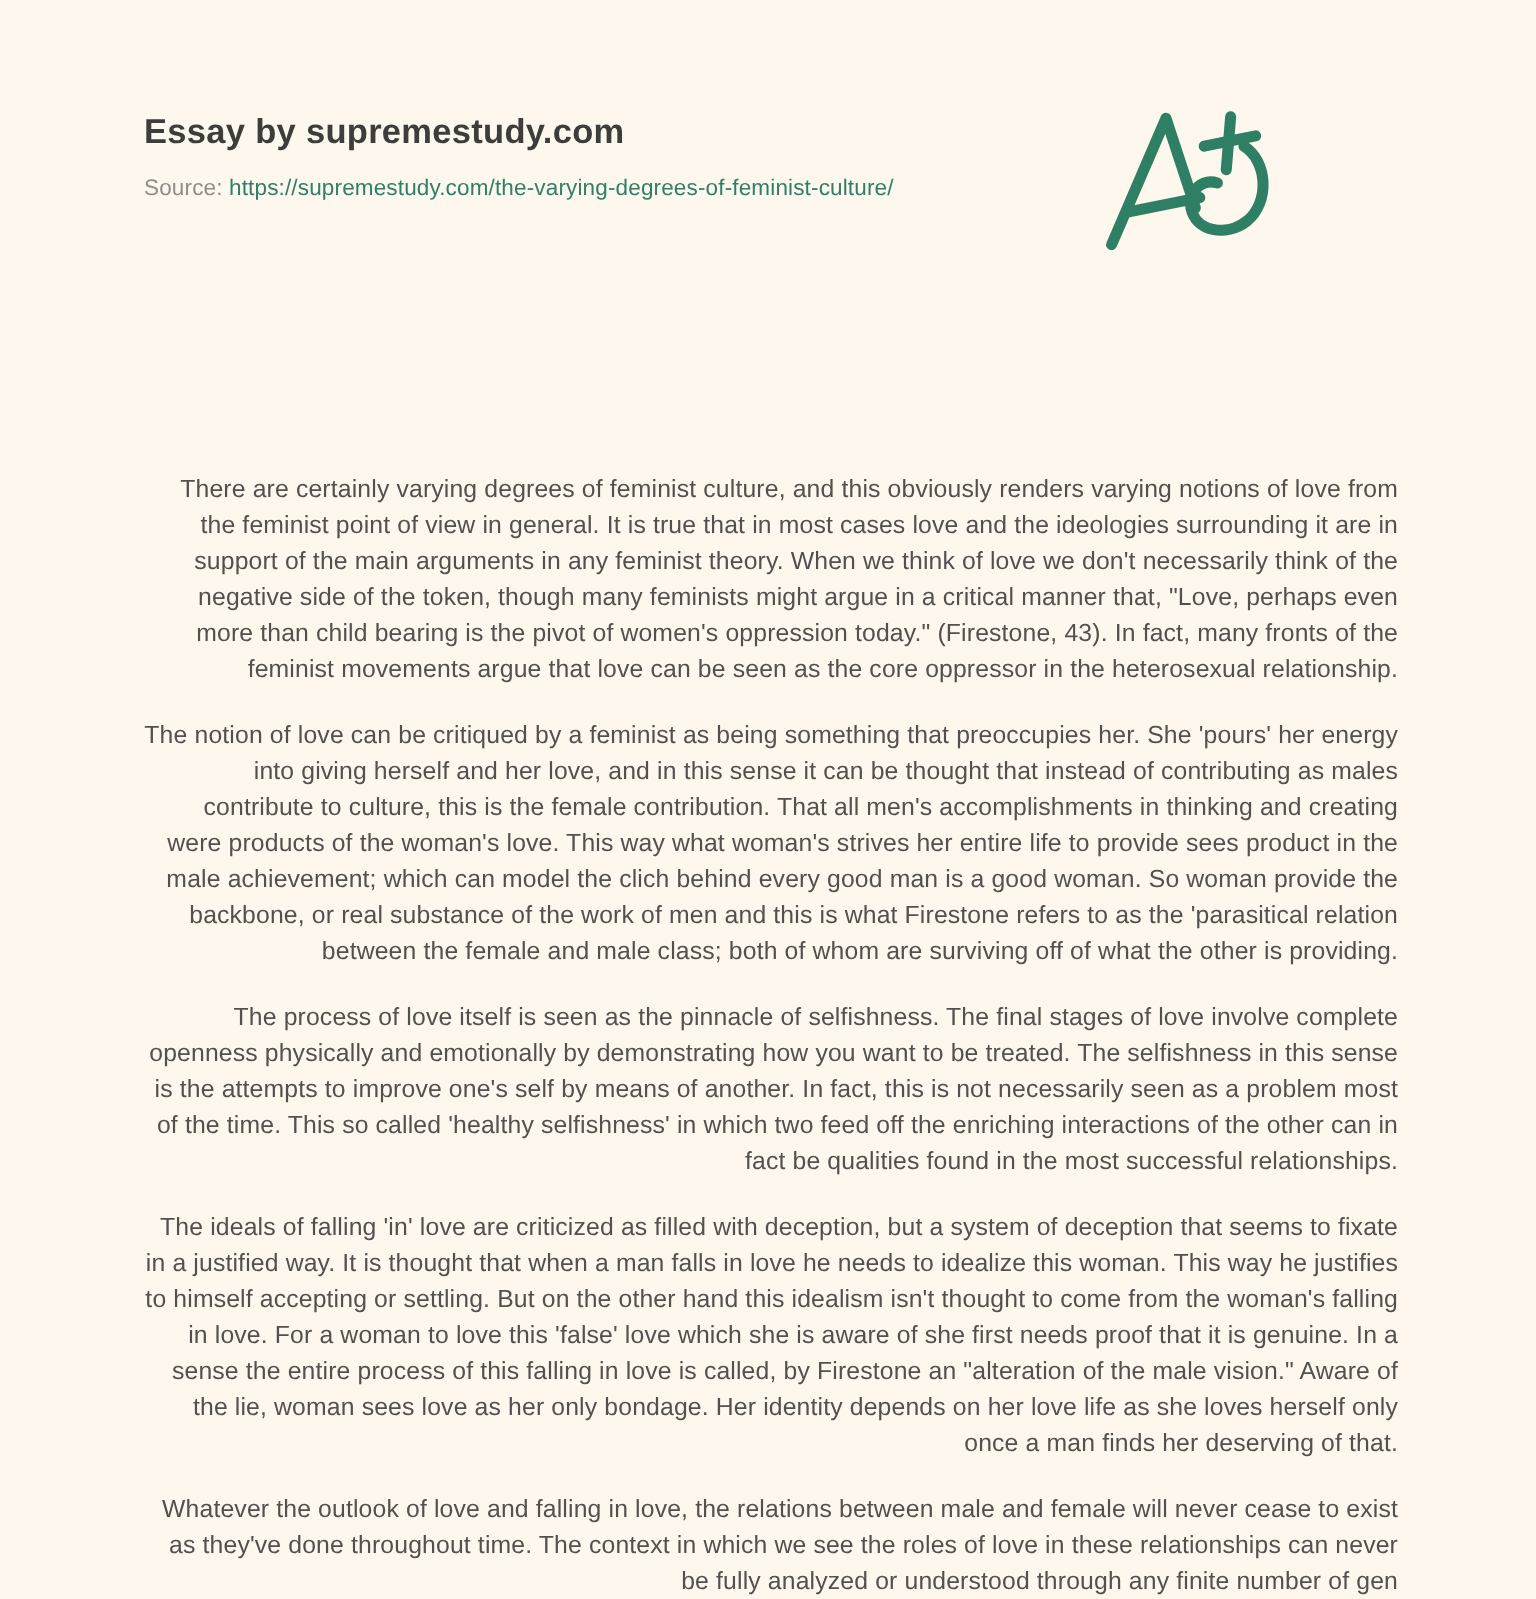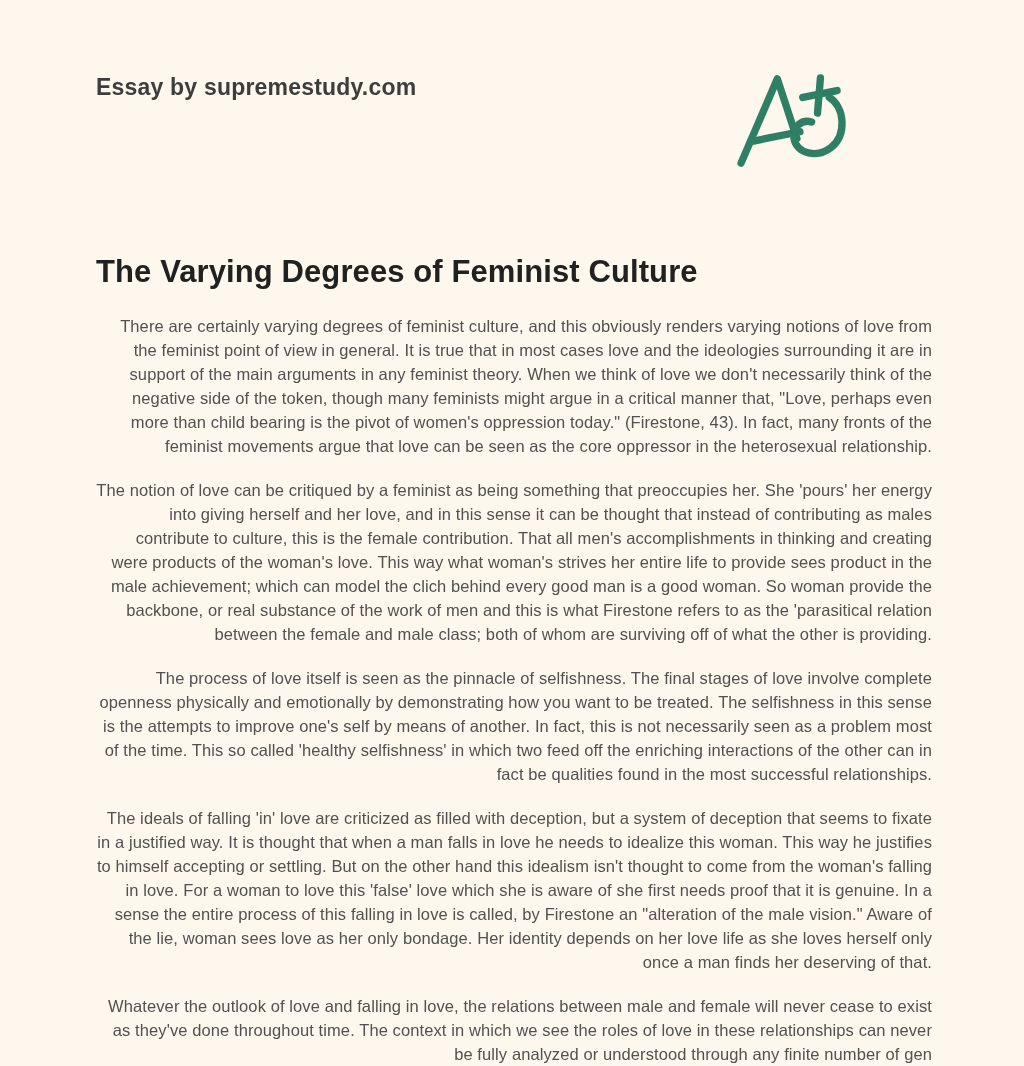--- a/index.html
+++ b/index.html
@@ -67,34 +67,37 @@
   }
   .content p { margin: 0 0 20px 0; text-align: right; }
 </style>
 </head>
 <body>
 
 <div class="page">
 
   <div class="header">
     <div class="byline">Essay by supremestudy.com</div>
+    <div class="source-row">
+      <span class="source-label">Source:</span>
+      <a class="source-url">https://supremestudy.com/the-varying-degrees-of-feminist-culture/</a>
+    </div>
 
     <svg class="logo" viewBox="0 0 120 100" fill="none" stroke="#2e7f63" stroke-width="7.5" stroke-linecap="round">
 
       <path d="M7 95 L44 9 L64 70" stroke-linejoin="round"></path>
       <path d="M17 73 L67 63"></path>
 
       <path d="M88 8 L85 44"></path>
       <path d="M70 28 L105 21"></path>
 
       <path d="M97 28 C113 38 115 66 99 79 C85 90 64 86 61 70 C59 58 69 50 79 53"></path>
     </svg>
   </div>
 
-  <h1 class="title">The Varying Degrees of Feminist Culture</h1>
 
   <div class="content">
     <p>There are certainly varying degrees of feminist culture, and this obviously renders varying notions of love from the feminist point of view in general. It is true that in most cases love and the ideologies surrounding it are in support of the main arguments in any feminist theory. When we think of love we don't necessarily think of the negative side of the token, though many feminists might argue in a critical manner that, "Love, perhaps even more than child bearing is the pivot of women's oppression today." (Firestone, 43). In fact, many fronts of the feminist movements argue that love can be seen as the core oppressor in the heterosexual relationship.</p>
     <p>The notion of love can be critiqued by a feminist as being something that preoccupies her. She 'pours' her energy into giving herself and her love, and in this sense it can be thought that instead of contributing as males contribute to culture, this is the female contribution. That all men's accomplishments in thinking and creating were products of the woman's love. This way what woman's strives her entire life to provide sees product in the male achievement; which can model the clich behind every good man is a good woman. So woman provide the backbone, or real substance of the work of men and this is what Firestone refers to as the 'parasitical relation between the female and male class; both of whom are surviving off of what the other is providing.</p>
     <p>The process of love itself is seen as the pinnacle of selfishness. The final stages of love involve complete openness physically and emotionally by demonstrating how you want to be treated. The selfishness in this sense is the attempts to improve one's self by means of another. In fact, this is not necessarily seen as a problem most of the time. This so called 'healthy selfishness' in which two feed off the enriching interactions of the other can in fact be qualities found in the most successful relationships.</p>
     <p>The ideals of falling 'in' love are criticized as filled with deception, but a system of deception that seems to fixate in a justified way. It is thought that when a man falls in love he needs to idealize this woman. This way he justifies to himself accepting or settling. But on the other hand this idealism isn't thought to come from the woman's falling in love. For a woman to love this 'false' love which she is aware of she first needs proof that it is genuine. In a sense the entire process of this falling in love is called, by Firestone an "alteration of the male vision." Aware of the lie, woman sees love as her only bondage. Her identity depends on her love life as she loves herself only once a man finds her deserving of that.</p>
     <p>Whatever the outlook of love and falling in love, the relations between male and female will never cease to exist as they've done throughout time. The context in which we see the roles of love in these relationships can never be fully analyzed or understood through any finite number of gen</p>
   </div>
 
 </div>

